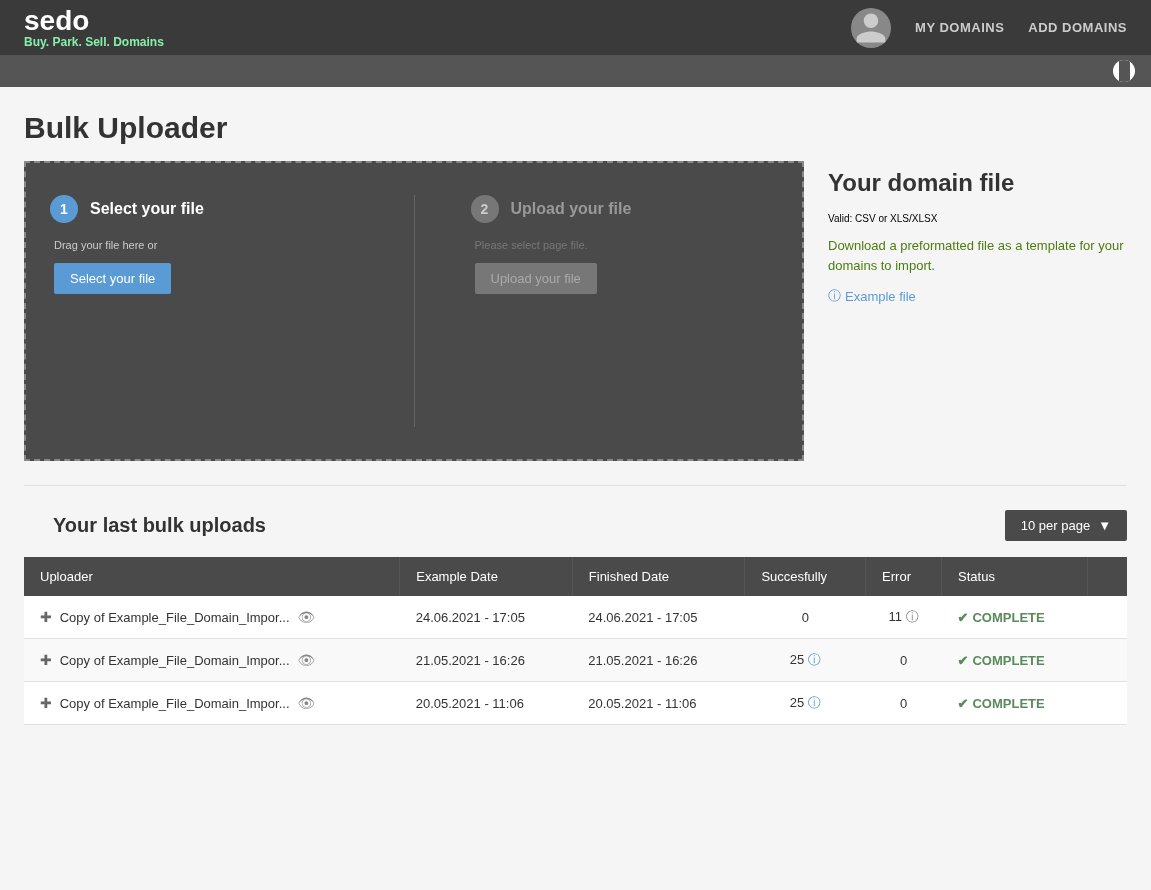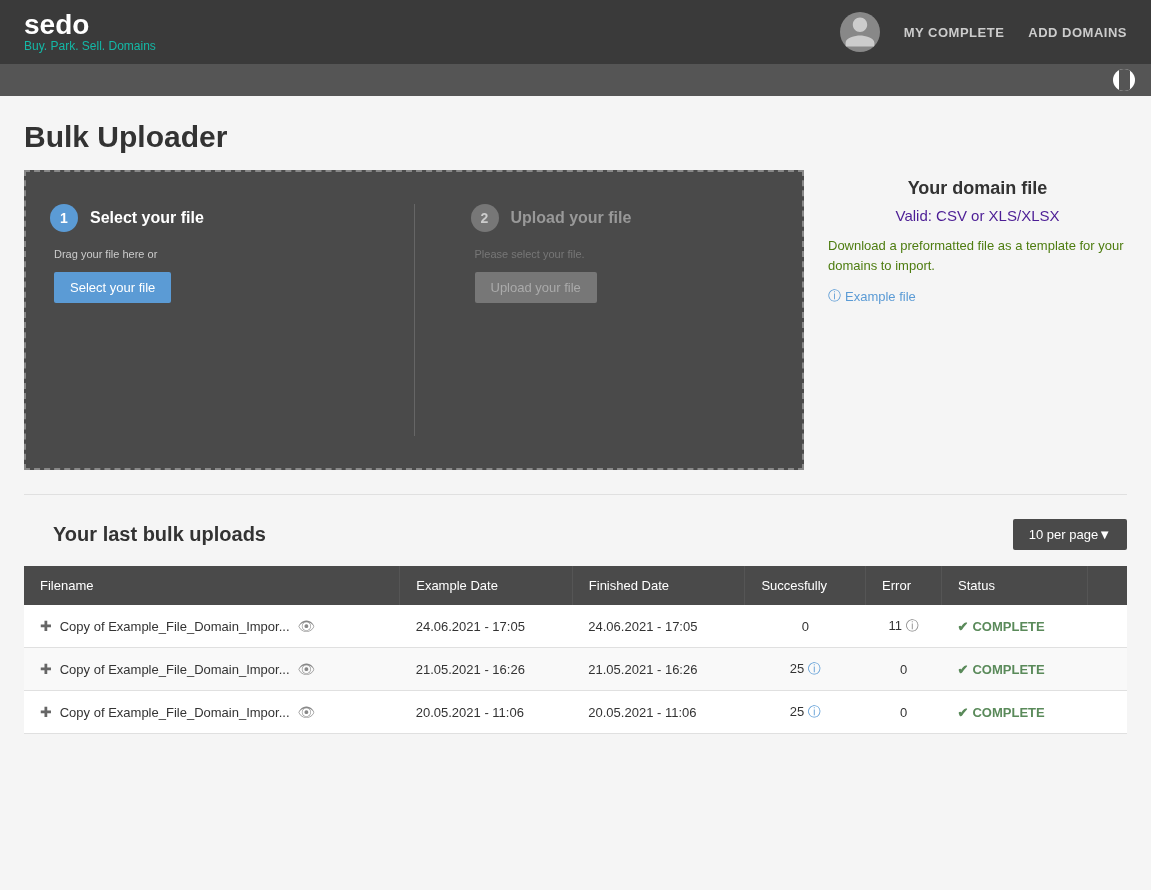--- a/index.html
+++ b/index.html
@@ -10,39 +10,39 @@
       font-size: 14px;
     }
 
     
     .header {
       background-color: #3a3a3a;
       padding: 12px 24px;
       display: flex;
       align-items: center;
       justify-content: space-between;
-      height: 64px;
+      height: 55px;
     }
     .header-logo {
       display: flex;
       flex-direction: column;
     }
     .header-logo .logo-title {
       color: #fff;
       font-size: 28px;
       font-weight: bold;
       line-height: 1;
     }
     .header-logo .logo-subtitle {
       color: #aaa;
       font-size: 12px;
     }
     .header-logo .logo-subtitle span {
-      color: #14b8a6;
-      font-weight: normal;
+      color: #86efac;
+      font-weight: bold;
     }
     .header-right {
       display: flex;
       align-items: center;
       gap: 24px;
     }
     .avatar {
       width: 40px;
       height: 40px;
       border-radius: 50%;
@@ -202,31 +202,29 @@
       min-height: 200px;
       margin: 0 8px;
     }
 
     
     .domain-file-panel {
       flex: 1;
       padding: 8px 0;
     }
     .domain-file-title {
-      font-size: 18px;
+      font-size: 24px;
       font-weight: bold;
       color: #333;
-      margin-bottom: 8px;
-      text-align: center;
+      margin-bottom: 16px;
     }
     .domain-file-valid {
-      color: #4c1d95;
-      font-size: 15px;
+      color: #000000;
+      font-size: 10px;
       margin-bottom: 12px;
-      text-align: center;
     }
     .domain-file-desc {
       color: #4d7c0f;
       font-size: 13px;
       margin-bottom: 12px;
       line-height: 1.5;
     }
     .example-link {
       color: #5b9bd5;
       text-decoration: none;
@@ -263,20 +261,21 @@
     }
     .per-page-btn {
       background-color: #4a4a4a;
       color: #fff;
       border: none;
       padding: 8px 16px;
       cursor: pointer;
       font-size: 13px;
       display: flex;
       align-items: center;
+      gap: 8px;
       border-radius: 2px;
     }
 
     
     .uploads-table {
       width: 100%;
       border-collapse: collapse;
     }
     .uploads-table th {
       background-color: #4a4a4a;
@@ -345,21 +344,21 @@
       <span>Buy. Park. Sell.</span>
       <span>Domains</span>
     </div>
   </div>
   <div class="header-right">
     <div class="avatar">
       <svg viewBox="0 0 24 24">
         <path d="M12 12c2.7 0 4.8-2.1 4.8-4.8S14.7 2.4 12 2.4 7.2 4.5 7.2 7.2 9.3 12 12 12zm0 2.4c-3.2 0-9.6 1.6-9.6 4.8v2.4h19.2v-2.4c0-3.2-6.4-4.8-9.6-4.8z"></path>
       </svg>
     </div>
-    <a class="nav-link">MY COMPLETE</a>
+    <a class="nav-link">MY DOMAINS</a>
     <a class="nav-link">ADD DOMAINS</a>
   </div>
 </div>
 
 <div class="toolbar-bar">
   <div class="contrast-btn"></div>
 </div>
 
 <div class="main-content">
 
@@ -381,21 +380,21 @@
       </div>
 
       <div class="step-divider"></div>
 
       <div class="step">
         <div class="step-header">
           <div class="step-number inactive">2</div>
           <div class="step-label inactive">Upload your file</div>
         </div>
         <div class="step-body">
-          <div class="step-description inactive">Please select your file.</div>
+          <div class="step-description inactive">Please select page file.</div>
           <button class="upload-file-btn" disabled="">Upload your file</button>
         </div>
       </div>
 
     </div>
 
     <div class="domain-file-panel">
       <div class="domain-file-title">Your domain file</div>
       <div class="domain-file-valid">Valid: CSV or XLS/XLSX</div>
       <div class="domain-file-desc">Download a preformatted file as a template for your domains to import.</div>
@@ -415,21 +414,21 @@
       <button class="per-page-btn">
         <span>10 per page</span>
         <span>▼</span>
       </button>
     </div>
   </div>
 
   <table class="uploads-table">
     <thead>
       <tr>
-        <th>Filename</th>
+        <th>Uploader</th>
         <th>Example Date</th>
         <th>Finished Date</th>
         <th>Succesfully</th>
         <th>Error</th>
         <th>Status</th>
         <th></th>
       </tr>
     </thead>
     <tbody id="table-body">
     <tr>

